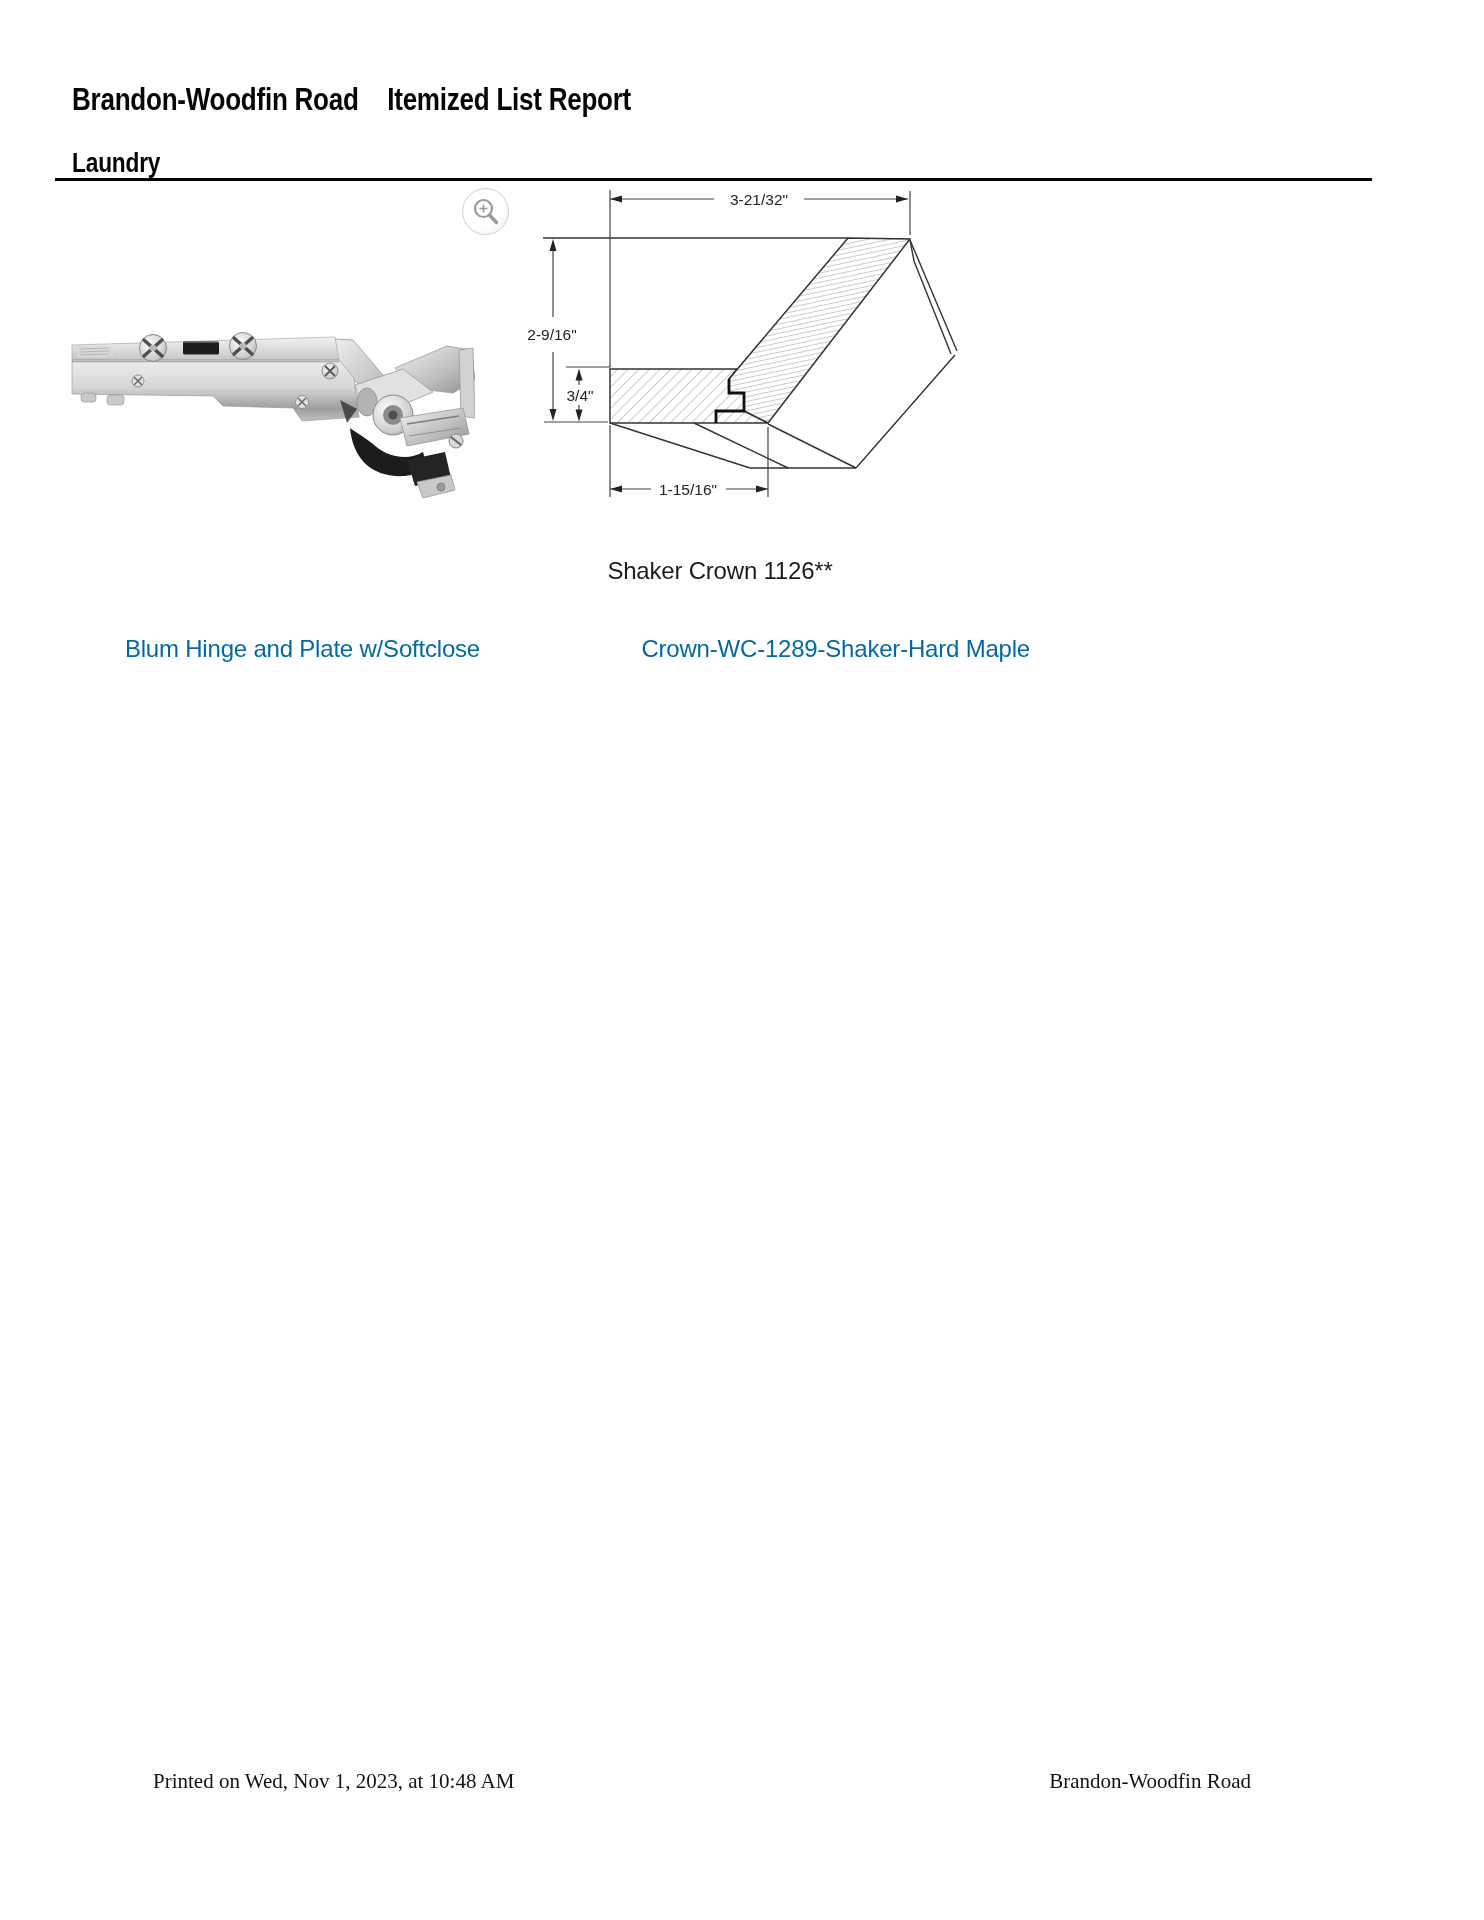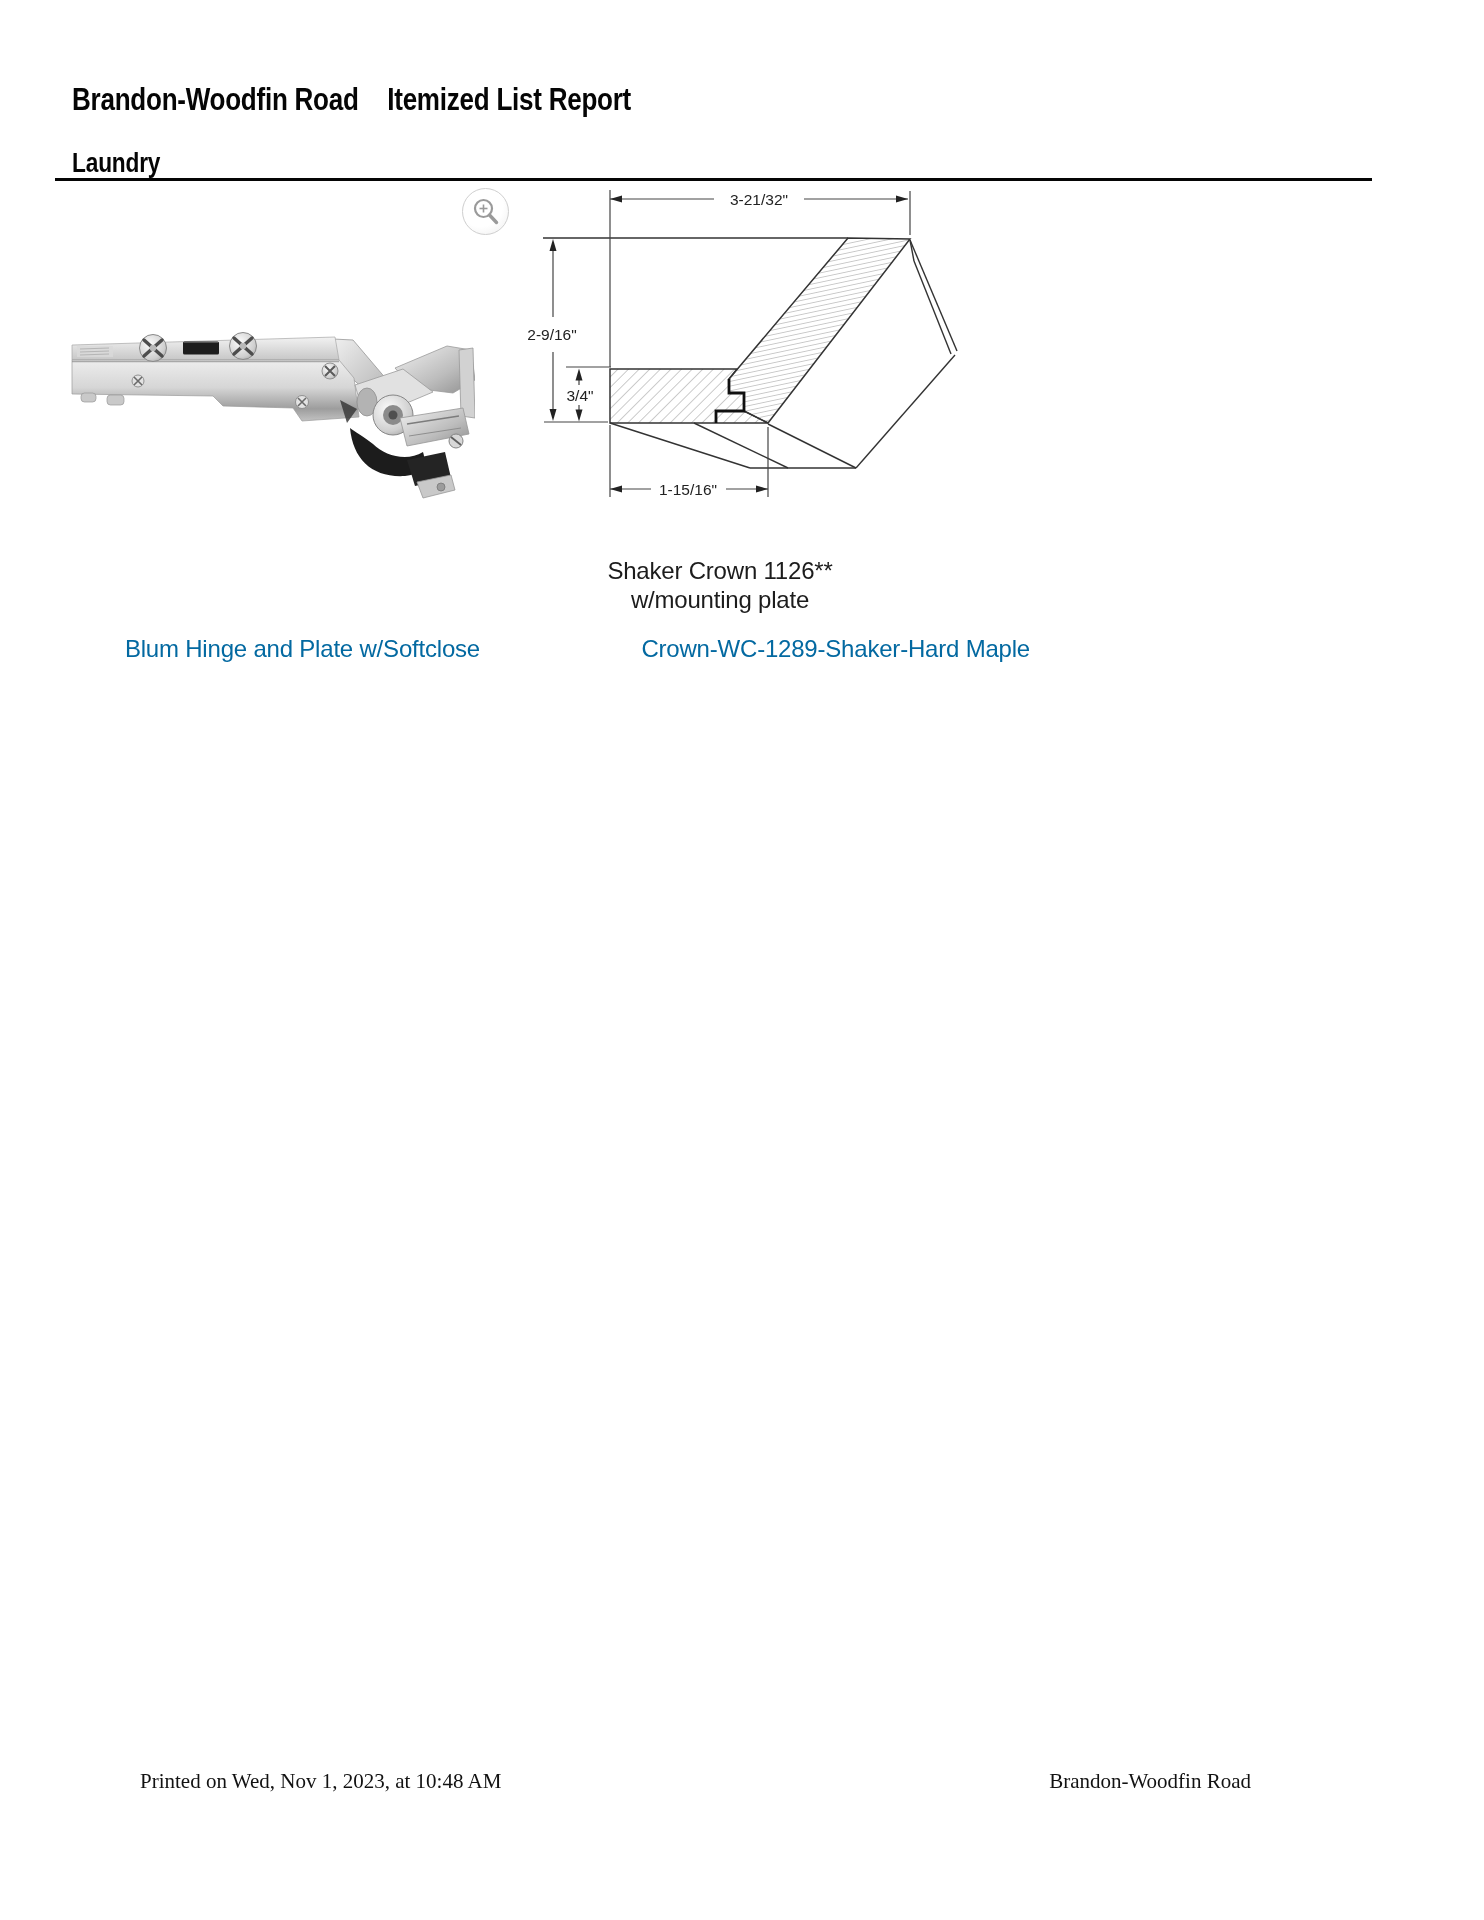--- a/index.html
+++ b/index.html
@@ -39,21 +39,21 @@
     position:absolute; top:635px; font-size:24px; line-height:28px; color:#0369a1;
     text-align:right; letter-spacing:-0.2px;
   }
   .item-label.first  { left:40px;  width:440px; }
   .item-label.second { left:430px; width:600px; }
 
   .footer-left, .footer-right {
     position:absolute; top:1769px; font-family:"Liberation Serif", serif;
     font-size:21px; line-height:25px; color:#121212;
   }
-  .footer-left  { left:140px; }
+  .footer-left  { left:153px; }
   .footer-right { right:121px; }
 
   svg text { font-family:"Liberation Sans", sans-serif; }
 </style>
 </head>
 <body>
 
 <div class="page">
 
   <div class="title-row">
@@ -220,21 +220,20 @@
     <svg width="47" height="47" viewBox="0 0 47 47">
       <circle cx="20.5" cy="19.5" r="8.5" fill="none" stroke="#9a9a9a" stroke-width="2.2"></circle>
       <line x1="26.5" y1="26" x2="33.5" y2="33.5" stroke="#9a9a9a" stroke-width="3.4" stroke-linecap="round"></line>
       <line x1="16.5" y1="19.5" x2="24.5" y2="19.5" stroke="#9a9a9a" stroke-width="1.6"></line>
       <line x1="20.5" y1="15.5" x2="20.5" y2="23.5" stroke="#9a9a9a" stroke-width="1.6"></line>
     </svg>
   </div>
 
   <div class="caption">
     <div>Shaker Crown 1126**</div>
-    <div>w/mounting plate</div>
   </div>
 
   <div class="item-label first">Blum Hinge and Plate w/Softclose</div>
   <div class="item-label second">Crown-WC-1289-Shaker-Hard Maple</div>
 
   <div class="footer-left">Printed on Wed, Nov 1, 2023, at 10:48 AM</div>
   <div class="footer-right">Brandon-Woodfin Road</div>
 
 </div>
 

